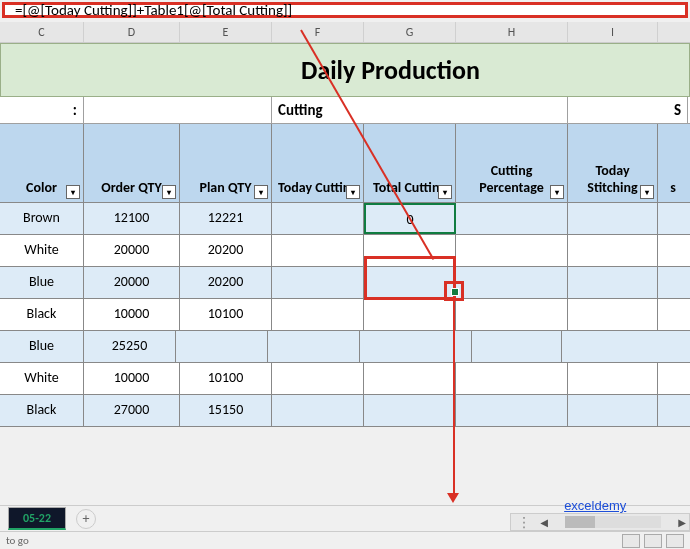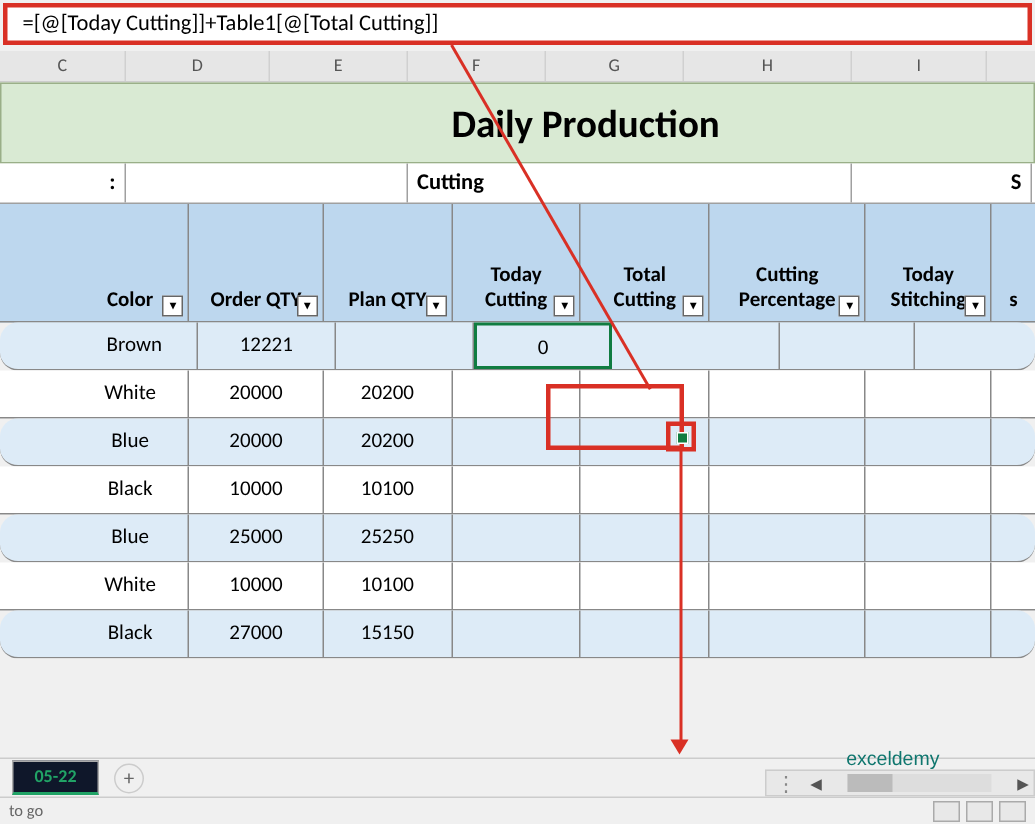--- a/index.html
+++ b/index.html
@@ -1,55 +1,55 @@
 <!DOCTYPE html>
 <html><head>
 <meta charset="utf-8">
 <style>
 * { box-sizing: border-box; margin: 0; padding: 0; }
 body { font-family: Calibri, Arial, sans-serif; font-size: 13px; background: #f0f0f0; width: 690px; height: 549px; overflow: hidden; position: relative; }
-.formula-bar { background: #fff; border: 3px solid #d93025; padding: 4px 10px; font-size: 15px; height: 28px; display: flex; align-items: center; margin: 2px 2px 4px 2px; }
+.formula-bar { background: #fff; border: 3px solid #d93025; padding: 4px 10px; font-size: 15px; height: 16px; display: flex; align-items: center; margin: 2px 2px 4px 2px; }
 .col-headers { display: flex; background: #e6e6e6; border-bottom: 1px solid #ccc; }
 .col-header { text-align: center; padding: 3px 0; font-size: 12px; color: #555; border-right: 1px solid #d0d0d0; }
 .ch-c { width: 84px; }
 .ch-d { width: 96px; }
 .ch-e { width: 92px; }
 .ch-f { width: 92px; }
 .ch-g { width: 92px; }
 .ch-h { width: 112px; }
 .ch-i { width: 90px; }
 .title-banner { background: #d9ead3; padding: 10px 0 10px 300px; font-size: 26px; font-weight: bold; border: 1px solid #9aaf88; }
 .section-row { display: flex; background: #fff; border-bottom: 1px solid #a0a0a0; }
 .section-cell { border-right: 1px solid #a0a0a0; padding: 4px 6px; font-size: 15px; font-weight: bold; text-align: left; }
 .header-row { display: flex; background: #bdd7ee; border-bottom: 1px solid #888; }
 .header-cell { border-right: 1px solid #888; padding: 18px 6px 6px 6px; font-size: 14px; font-weight: bold; text-align: center; position: relative; display: flex; flex-direction: column; justify-content: flex-end; align-items: center; height: 78px; }
 .filter-btn { width: 14px; height: 14px; border: 1px solid #666; background: #fff; position: absolute; right: 3px; bottom: 3px; display: flex; align-items: center; justify-content: center; font-size: 8px; }
 .data-row { display: flex; border-bottom: 1px solid #888; }
-.data-row.odd { background: #ddebf7; border-radius: 12px; }
+.data-row.odd { background: #ddebf7; }
 .data-row.even { background: #fff; }
 .data-cell { border-right: 1px solid #888; padding: 6px; text-align: center; font-size: 14px; height: 31px; }
-.c-c { width: 84px; margin-left: 48px; }
+.c-c { width: 84px; }
 .c-d { width: 96px; }
 .c-e { width: 92px; }
 .c-f { width: 92px; }
 .c-g { width: 92px; }
 .c-h { width: 112px; }
 .c-i { width: 90px; }
 .c-j { width: 30px; }
 .active-cell { border: 2px solid #107c41; position: relative; }
 .selected-outline { position: absolute; border: 3px solid #d93025; pointer-events: none; }
 .fill-handle { position: absolute; width: 8px; height: 8px; background: #107c41; border: 1px solid #fff; }
 .handle-outline { position: absolute; width: 20px; height: 20px; border: 3px solid #d93025; pointer-events: none; }
 .arrow-line1 { position: absolute; width: 2px; background: #d93025; transform-origin: top; }
 .arrow-line2 { position: absolute; width: 2px; background: #d93025; }
 .arrow-head { position: absolute; width: 0; height: 0; border-left: 6px solid transparent; border-right: 6px solid transparent; border-top: 10px solid #d93025; }
 .sheet-tabs { position: absolute; bottom: 18px; left: 0; right: 0; background: #f0f0f0; border-top: 1px solid #ccc; display: flex; align-items: center; height: 26px; padding-left: 8px; }
 .sheet-tab { background: #0f172a; border: 1px solid #aaa; border-bottom: 2px solid #21a366; padding: 3px 14px; font-size: 12px; font-weight: bold; color: #21a366; }
 .add-sheet { width: 20px; height: 20px; border: 1px solid #ccc; border-radius: 50%; display: flex; align-items: center; justify-content: center; margin-left: 10px; font-size: 14px; color: #666; }
-.watermark { position: absolute; right: 50px; bottom: 26px; font-size: 13px; color: #0f766e; font-family: Arial; }
+.watermark { position: absolute; right: 50px; bottom: 26px; font-size: 13px; color: #1d4ed8; font-family: Arial; text-decoration: underline; }
 .watermark .sub { font-size: 9px; }
 .status-bar { position: absolute; bottom: 0; left: 0; right: 0; height: 18px; background: #f0f0f0; border-top: 1px solid #ccc; display: flex; align-items: center; font-size: 11px; color: #666; padding: 0 6px; justify-content: space-between; }
 .status-right { display: flex; gap: 4px; align-items: center; }
 .view-btn { width: 18px; height: 14px; border: 1px solid #aaa; background: #e8e8e8; }
 .scroll-h { position: absolute; bottom: 18px; right: 0; width: 180px; height: 18px; background: #e8e8e8; display: flex; align-items: center; border: 1px solid #ccc; }
 .scroll-track { flex: 1; background: #ddd; height: 12px; position: relative; margin: 0 14px; }
 .scroll-thumb { position: absolute; left: 0; width: 30px; height: 12px; background: #bbb; }
 .scroll-arrow { width: 14px; text-align: center; font-size: 10px; color: #555; }
 .dots { font-size: 14px; color: #888; padding: 0 6px; }
 </style>
@@ -111,20 +111,21 @@
     <div class="filter-btn">▾</div>
   </div>
   <div class="header-cell c-j" style="border-right:none">
     <span>s</span>
   </div>
 </div>
 
 <div id="rows-container">
     <div class="data-row odd">
       <div class="data-cell c-c">Brown</div>
+      <div class="data-cell c-d">12100</div>
       <div class="data-cell c-e">12221</div>
       <div class="data-cell c-f"></div>
       <div class="data-cell c-g active-cell">0</div>
       <div class="data-cell c-h"></div>
       <div class="data-cell c-i"></div>
       <div class="data-cell c-j" style="border-right: none;"></div>
     </div>
     <div class="data-row even">
       <div class="data-cell c-c">White</div>
       <div class="data-cell c-d">20000</div>
@@ -150,21 +151,20 @@
       <div class="data-cell c-d">10000</div>
       <div class="data-cell c-e">10100</div>
       <div class="data-cell c-f"></div>
       <div class="data-cell c-g"></div>
       <div class="data-cell c-h"></div>
       <div class="data-cell c-i"></div>
       <div class="data-cell c-j" style="border-right: none;"></div>
     </div>
     <div class="data-row odd">
       <div class="data-cell c-c">Blue</div>
-      <div class="data-cell c-d">25000</div>
       <div class="data-cell c-e">25250</div>
       <div class="data-cell c-f"></div>
       <div class="data-cell c-g"></div>
       <div class="data-cell c-h"></div>
       <div class="data-cell c-i"></div>
       <div class="data-cell c-j" style="border-right: none;"></div>
     </div>
     <div class="data-row even">
       <div class="data-cell c-c">White</div>
       <div class="data-cell c-d">10000</div>

